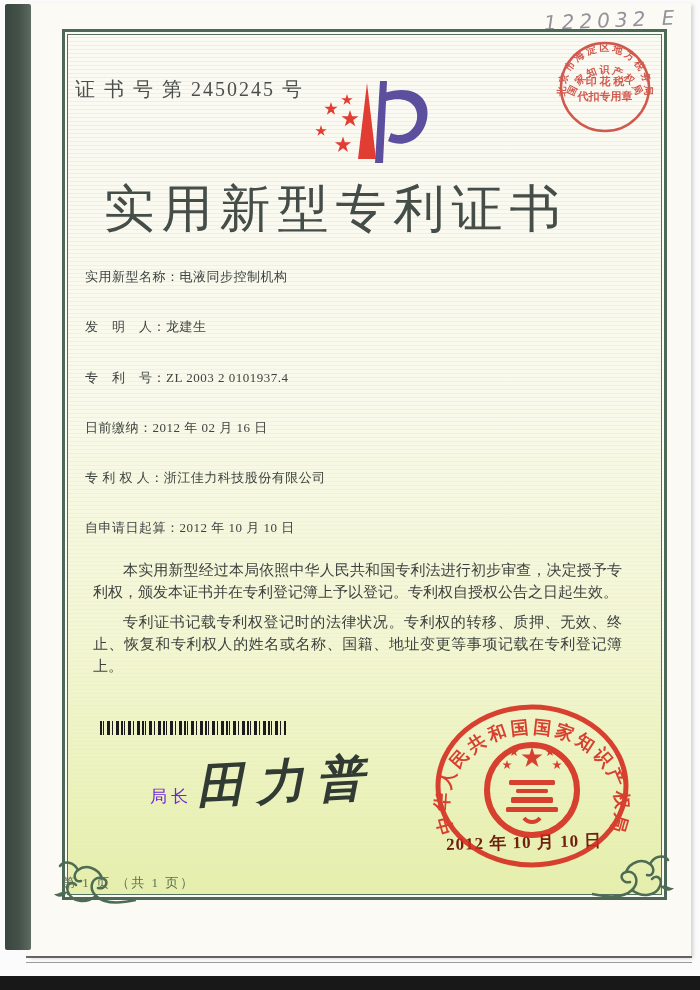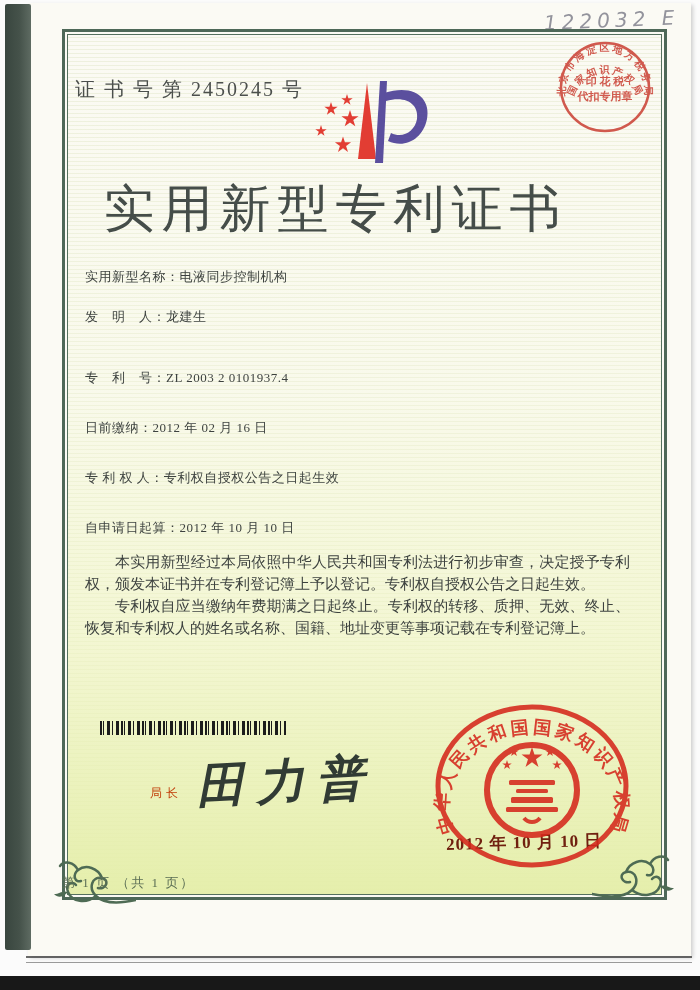--- a/index.html
+++ b/index.html
@@ -50,40 +50,40 @@
   }
 
   .logo{left:303px;top:79px;}
 
   .title{
     left:62px;top:175px;width:547px;text-align:center;
     font-size:51px;color:#454d49;letter-spacing:7px;font-weight:400;
   }
 
   .field{left:85px;font-size:13px;color:#3d423f;letter-spacing:.5px;white-space:nowrap;}
-  .f0{top:268px;} .f1{top:308px;} .f2{top:369px;} .f3{top:419px;} .f4{top:469px;} .f5{top:519px;}
+  .f0{top:268px;} .f1{top:318px;} .f2{top:369px;} .f3{top:419px;} .f4{top:469px;} .f5{top:519px;}
 
   .body-text{
     left:85px;top:551px;width:545px;
     font-size:15px;line-height:22px;color:#3d423f;
     text-align:justify;
   }
-  .body-text p{margin:0;text-indent:2em;}
+  .body-text p{margin:8px;text-indent:2em;}
 
   .barcode{
     left:100px;top:721px;width:186px;height:14px;
     background:repeating-linear-gradient(90deg,
       #1c1c1c 0 2px,transparent 2px 3px,
       #1c1c1c 3px 4px,transparent 4px 7px,
       #1c1c1c 7px 10px,transparent 10px 12px,
       #1c1c1c 12px 13px,transparent 13px 16px,
       #1c1c1c 16px 19px,transparent 19px 21px);
   }
 
-  .director-label{left:150px;top:785px;font-size:12px;color:#c2410c;letter-spacing:4px;text-align:center;}
+  .director-label{left:150px;top:785px;font-size:17px;color:#6d28d9;letter-spacing:4px;text-align:center;}
   .signature{
     left:196px;top:750px;font-size:48px;color:#313b34;
     letter-spacing:12px;font-style:italic;font-weight:bold;
     transform:rotate(-3deg);
   }
 
   .seal-date{
     left:446px;top:831px;font-size:17px;font-weight:bold;
     color:#70200f;letter-spacing:1px;z-index:4;transform:rotate(-1.5deg);
   }
@@ -129,26 +129,26 @@
     <path d="M81,14 C 112,4 128,20 124,40 C 120,60 102,70 85,62 L 88,54 C 100,60 112,52 114,40 C 116,26 104,16 83,22 Z"></path>
   </g>
 </svg>
 
 <div class="abs title">实用新型专利证书</div>
 
 <div class="abs field f0"><span>实用新型名称：</span><span>电液同步控制机构</span></div>
 <div class="abs field f1"><span>发　明　人：</span><span>龙建生</span></div>
 <div class="abs field f2"><span>专　利　号：</span><span>ZL 2003 2 0101937.4</span></div>
 <div class="abs field f3"><span>日前缴纳：</span><span>2012 年 02 月 16 日</span></div>
-<div class="abs field f4"><span>专 利 权 人：</span><span>专利权自授权公告之日起生效</span></div>
+<div class="abs field f4"><span>专 利 权 人：</span><span>浙江佳力科技股份有限公司</span></div>
 <div class="abs field f5"><span>自申请日起算：</span><span>2012 年 10 月 10 日</span></div>
 
 <div class="abs body-text">
   <p>本实用新型经过本局依照中华人民共和国专利法进行初步审查，决定授予专利权，颁发本证书并在专利登记簿上予以登记。专利权自授权公告之日起生效。</p>
-  <p>专利权自应当缴纳年费期满之日起终止。专利权的转移、质押、无效、终止、恢复和专利权人的姓名或名称、国籍、地址变更等事项记载在专利登记簿上。</p>
+  <p>专利证书记载专利权登记时的法律状况。专利权的转移、质押、无效、终止、恢复和专利权人的姓名或名称、国籍、地址变更等事项记载在专利登记簿上。</p>
 </div>
 
 <div class="abs barcode"></div>
 
 <div class="abs director-label">局长</div>
 <div class="abs signature">田力普</div>
 
 <div class="abs seal-date">2012 年 10 月 10 日</div>
 
 <svg class="abs official-seal" width="200" height="172" viewBox="0 0 200 172">

